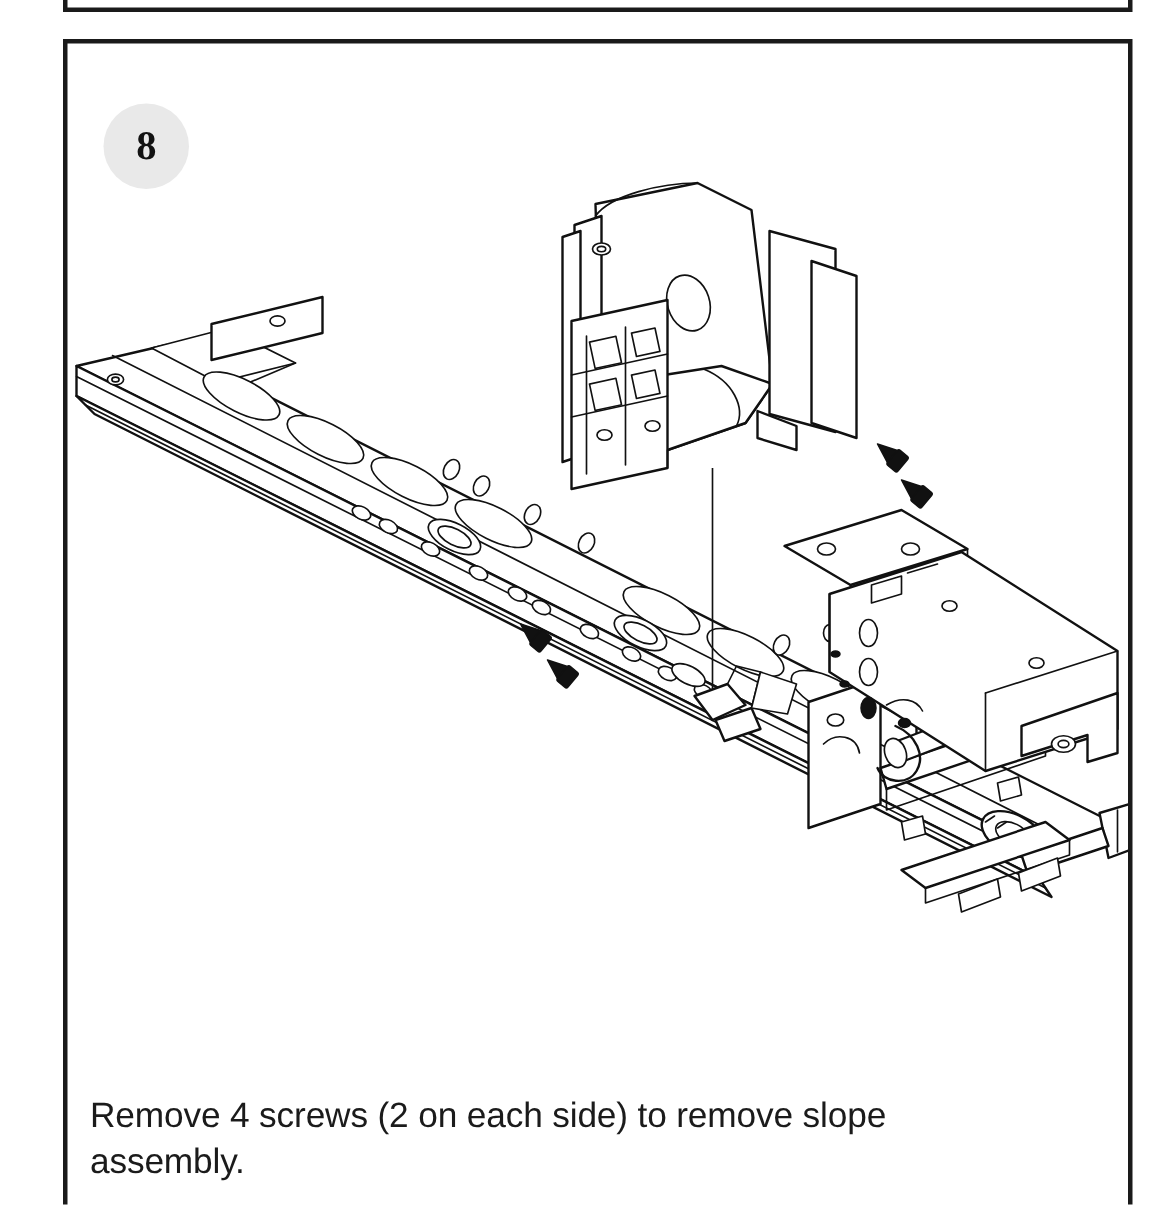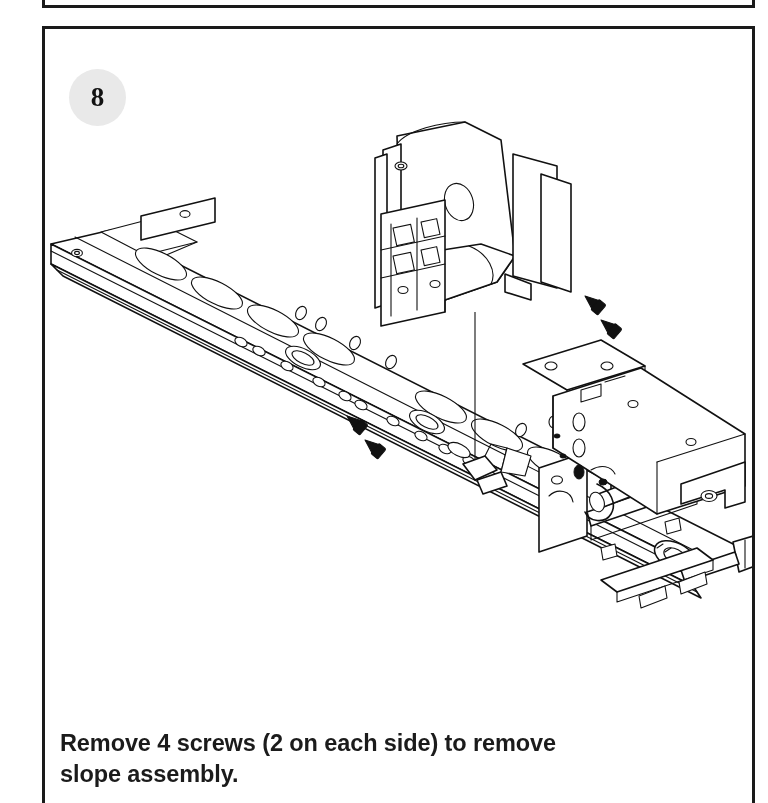--- a/index.html
+++ b/index.html
@@ -83,21 +83,20 @@
   .caption {
     position: absolute;
     left: 15px;
     top: 675px;
     width: 560px;
     font-family: "Liberation Sans", sans-serif;
     font-size: 23.5px;
     line-height: 31px;
     color: #1b1b1b;
     letter-spacing: -0.1px;
-    font-weight: bold;
   }
 </style>
 </head>
 <body>
 
 <div id="page">
 
   <div class="step-box-prev"></div>
 
   <div class="step-box">

